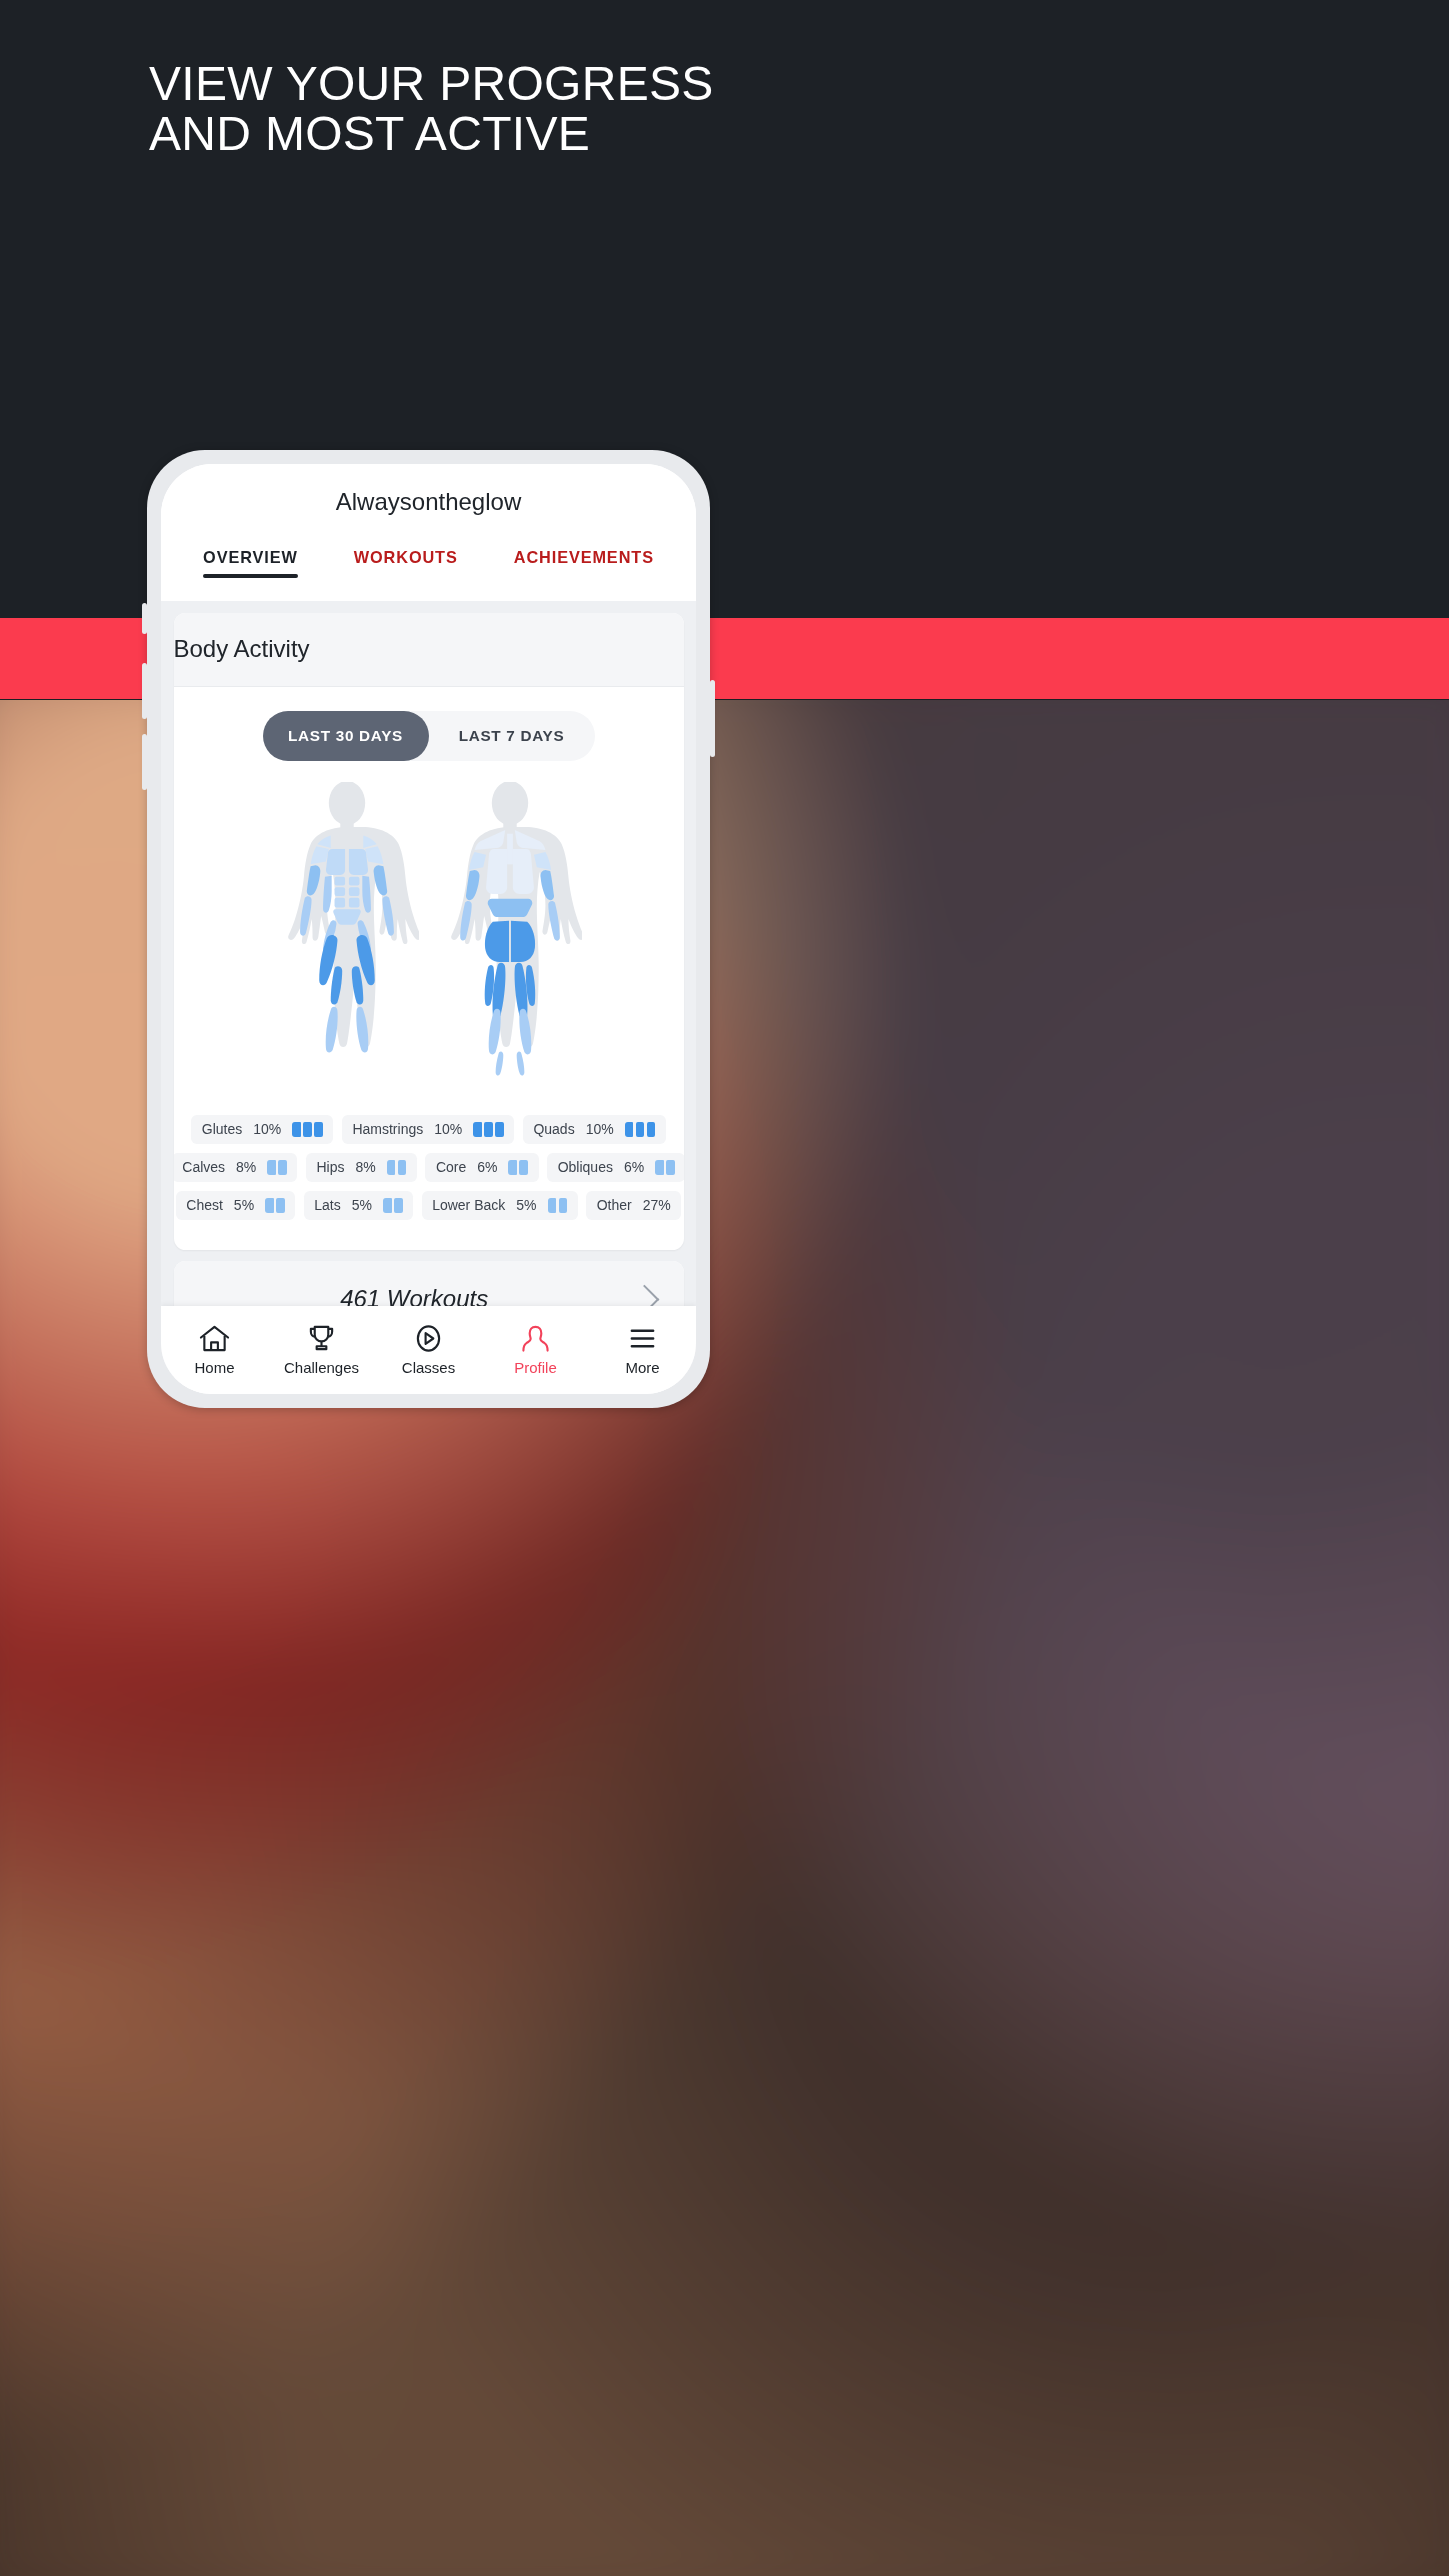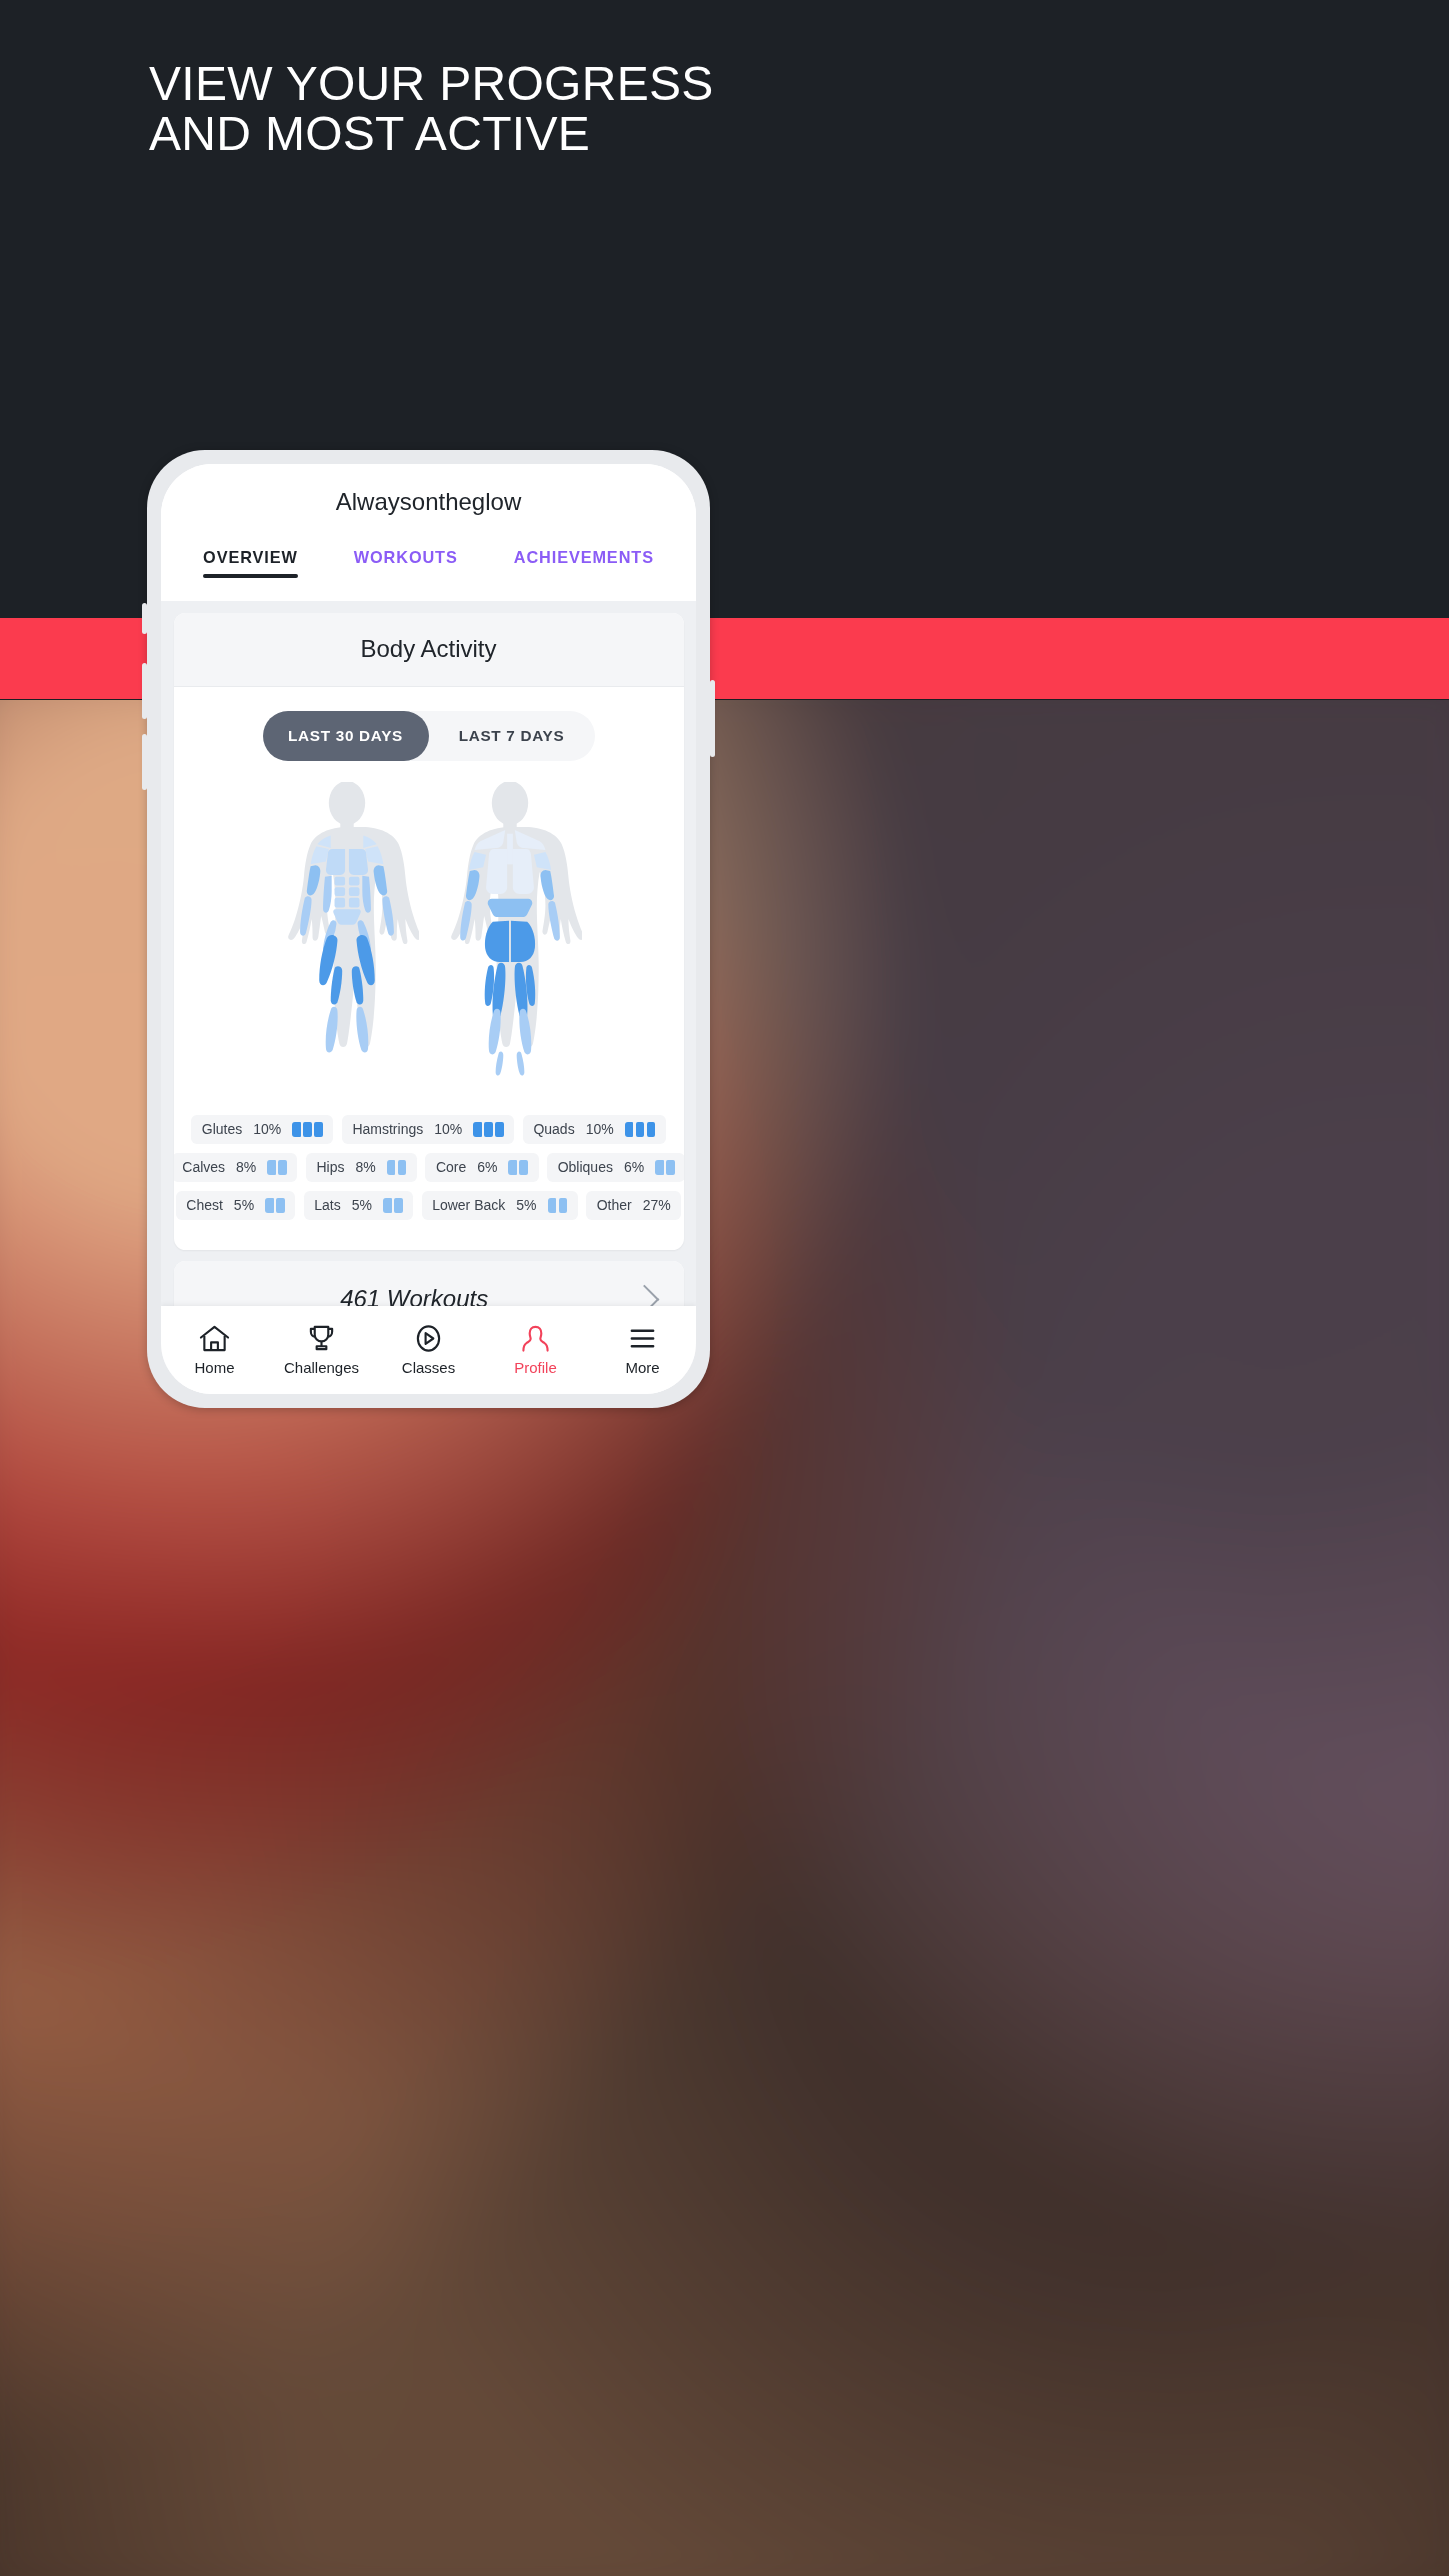--- a/index.html
+++ b/index.html
@@ -67,37 +67,37 @@
     background:#fff; flex:none;
   }
   #app-title{ font-size:24px; color:#20252b; font-weight:400; }
 
   #tabbar{
     height:62px; display:flex; align-items:flex-start; justify-content:center;
     gap:56px; background:#fff; flex:none; padding-top:8.6px;
   }
   .tab{
     font-size:16.3px; font-weight:bold; letter-spacing:0.9px;
-    color:#8b5cf6; padding-bottom:11.5px; position:relative;
+    color:#b91c1c; padding-bottom:11.5px; position:relative;
   }
   .tab.active{ color:#1d2228; }
   .tab.active::after{
     content:""; position:absolute; left:0; right:0; bottom:0;
     height:3.8px; background:#1d2228; border-radius:1.9px;
   }
 
   
   #app-body{ flex:1; background:#eef0f3; overflow:hidden; position:relative; }
 
   .card{
     background:#fff; border-radius:11.5px; margin:11.5px 12.5px;
     overflow:hidden; box-shadow:0 1px 1.9px rgba(0,0,0,.05);
   }
   .card-head{
-    background:#f5f6f8; text-align:center;
+    background:#f5f6f8; text-align:left;
     padding:22px 0 23px; font-size:24px; color:#20252b;
     border-bottom:1px solid #e9ebee;
   }
 
   
   #segmented-wrap{ display:flex; justify-content:center; padding:24px 0 9.6px; }
   #segmented{
     display:flex; background:#f5f6f8; border-radius:25px; padding:0;
     width:332px; height:50px; align-items:center;
   }

